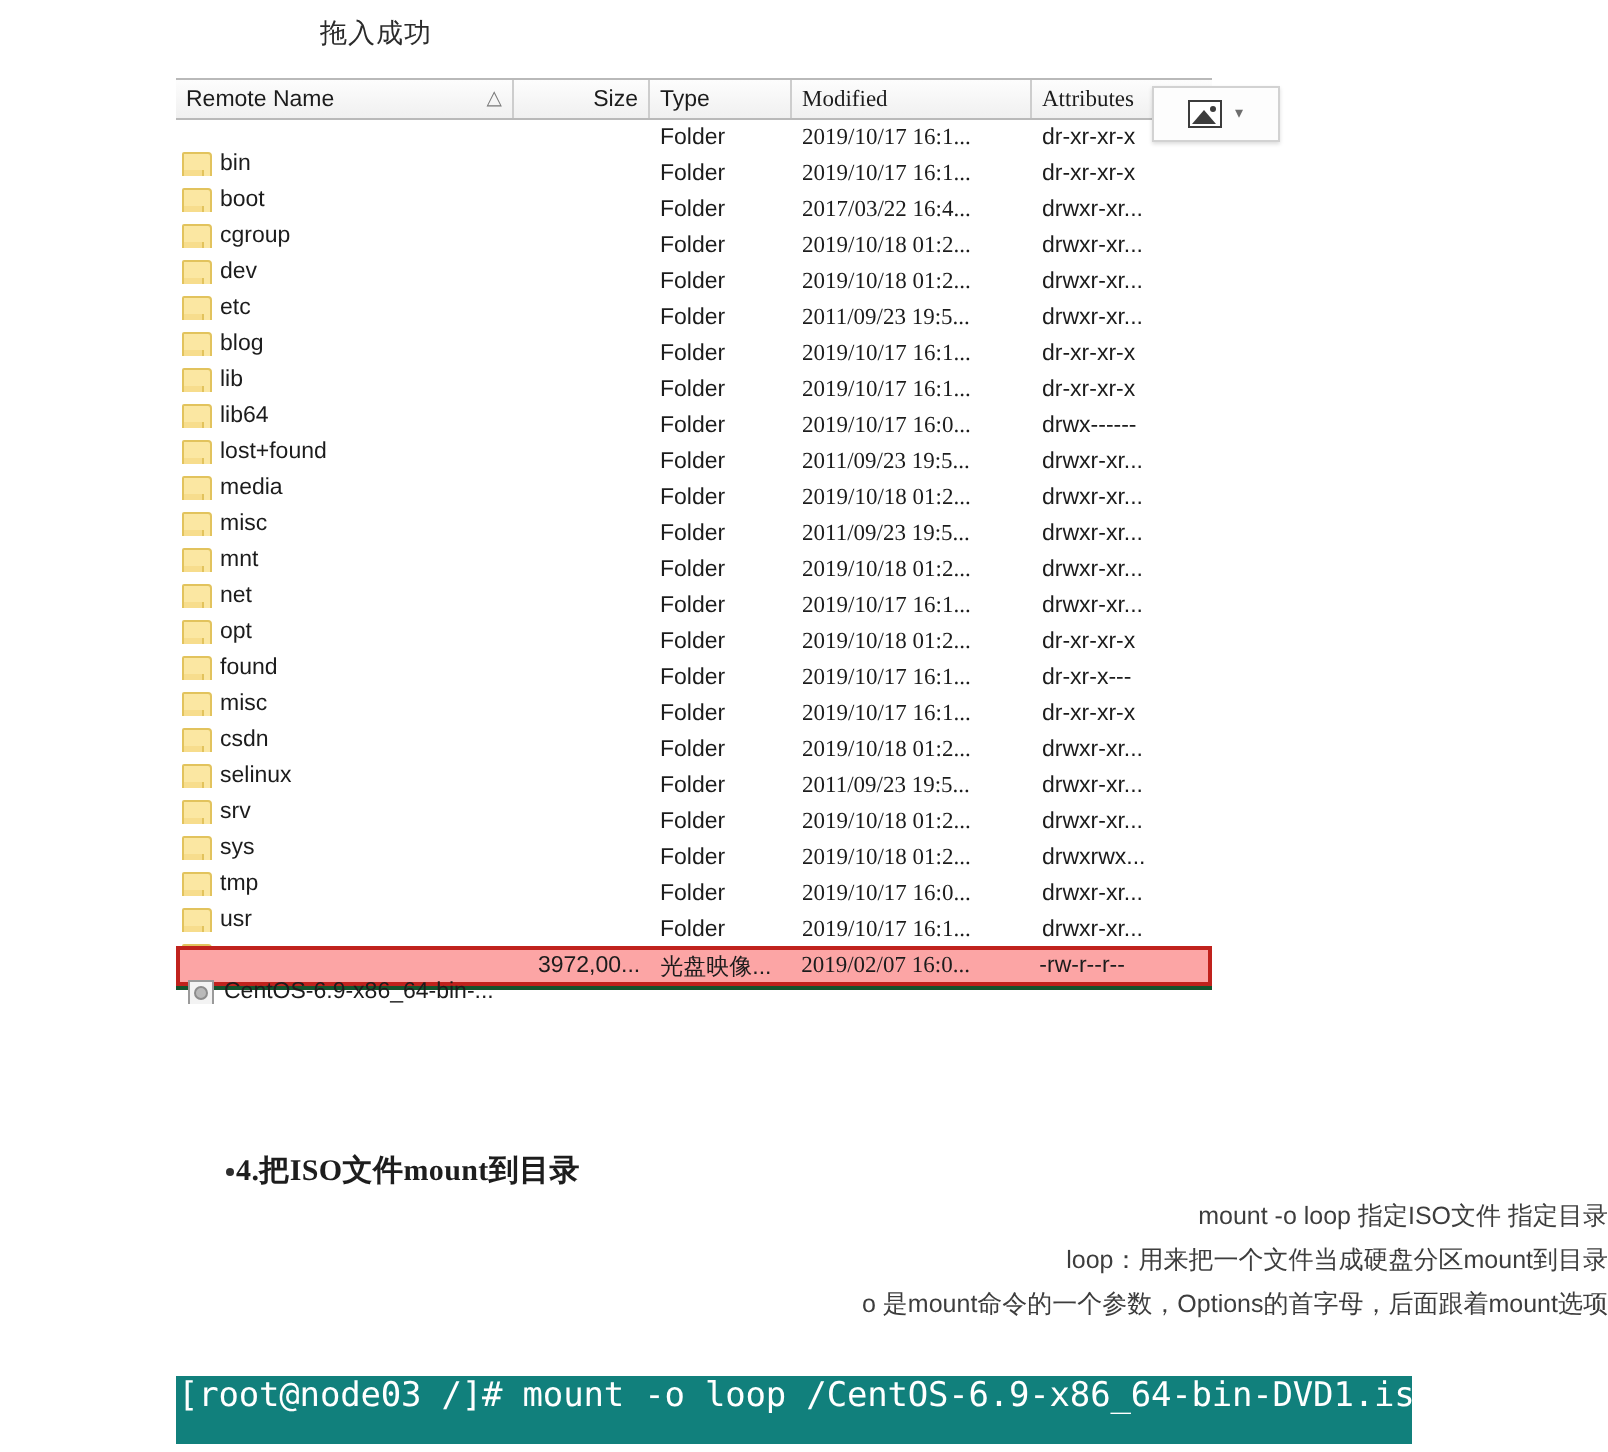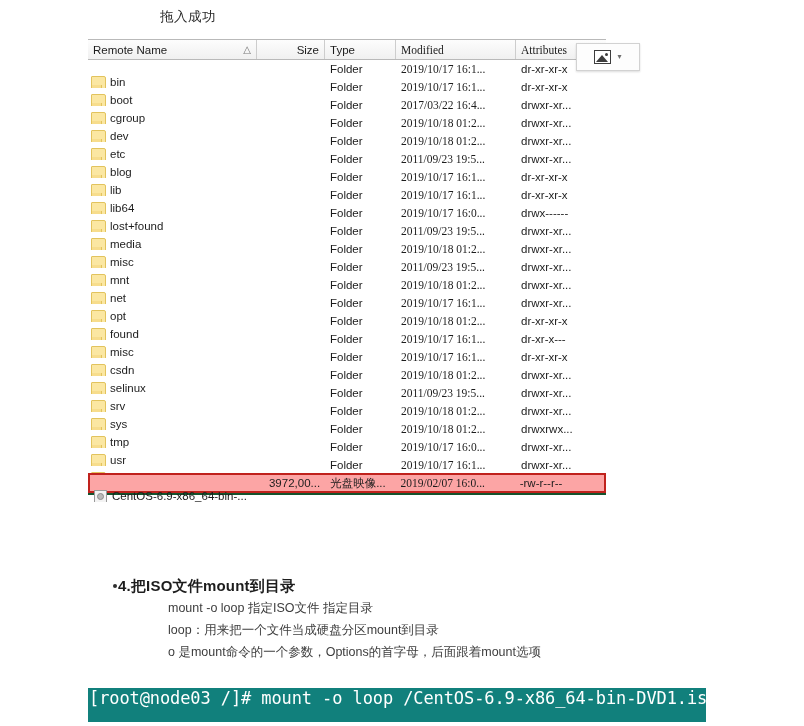--- a/index.html
+++ b/index.html
@@ -181,20 +181,21 @@
     font-size: 8px;
     color: #6e6e6e;
     line-height: 1;
   }
 
   
   .notes { position: absolute; left: 0; top: 575px; width: 804px; }
   .bullet-line {
     position: relative;
     padding-left: 118px;
+    font-family: Liberation Serif, serif;
   }
   .bullet-dot {
     position: absolute;
     left: 113px; top: 9px;
     width: 4px; height: 4px;
     border-radius: 50%;
     background: #2f2f2f;
   }
   .note-title {
     font-size: 15px;
@@ -202,20 +203,21 @@
     color: #1d1d1d;
     letter-spacing: .2px;
     line-height: 22px;
   }
   .note-line {
     padding-left: 168px;
     font-size: 12.5px;
     color: #3d3d3d;
     line-height: 22px;
     white-space: nowrap;
+    text-align: right;
   }
 
   
   .terminal {
     position: absolute;
     left: 88px; top: 688px;
     width: 618px; height: 34px;
     background: #11807c;
     color: #ffffff;
     font-family: "DejaVu Sans Mono", "Liberation Mono", monospace;

